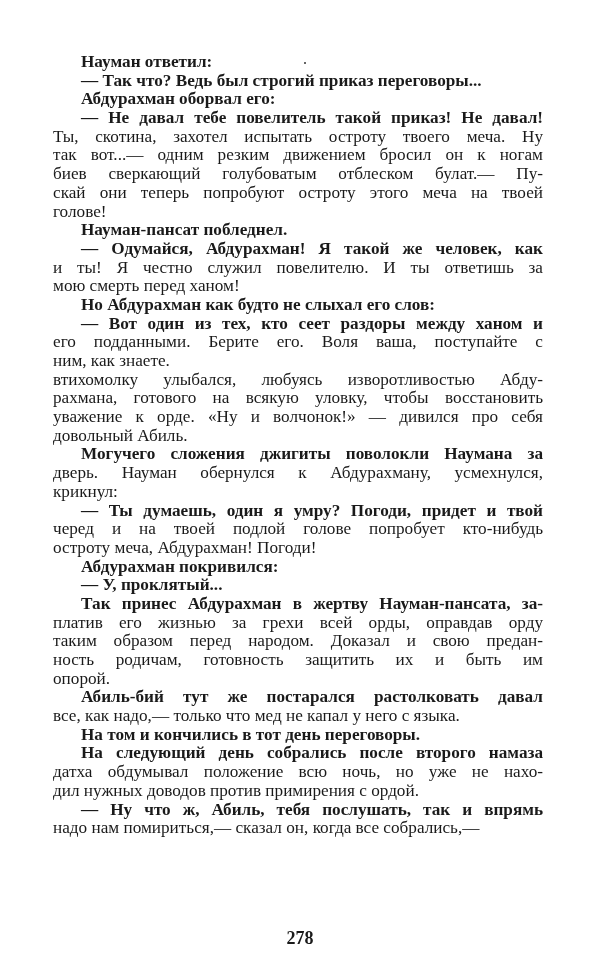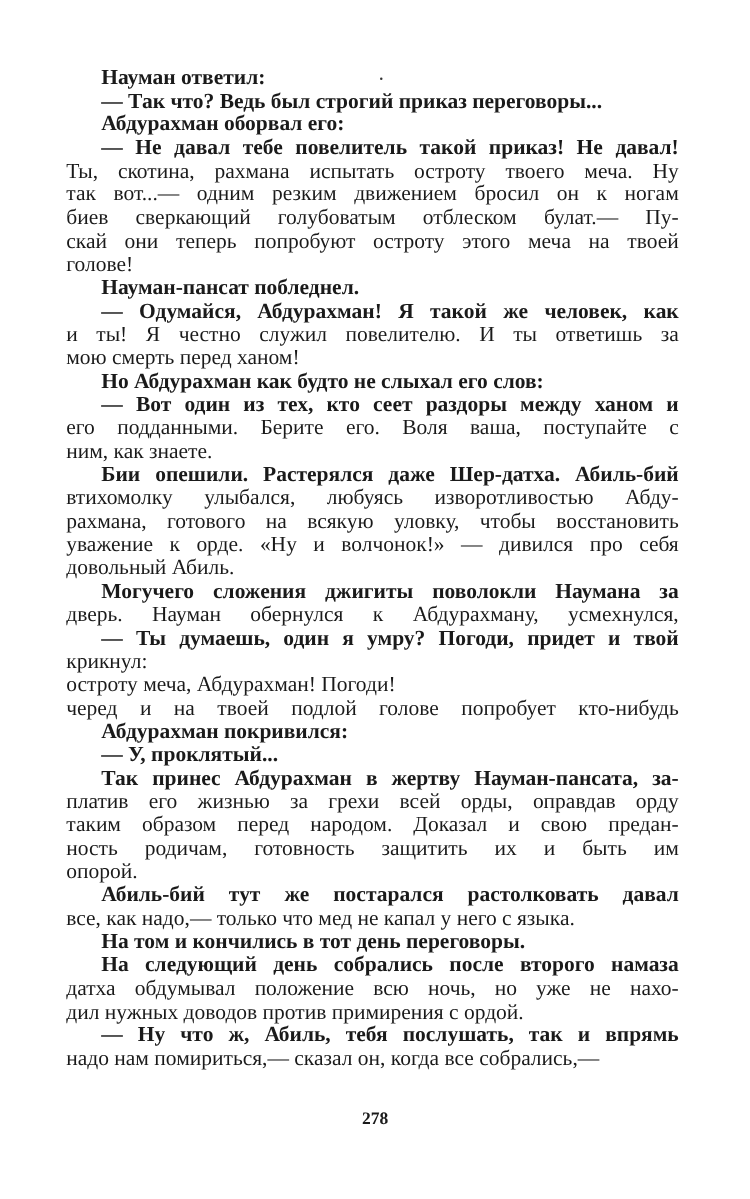--- a/index.html
+++ b/index.html
@@ -32,25 +32,25 @@
   }
   .line.last {
     text-align-last: left;
   }
   .line.indent {
     padding-left: 28px;
     font-weight: bold;
   }
   .page-number {
     position: absolute;
-    top: 888px;
+    top: 928px;
     left: 0;
     width: 600px;
     text-align: center;
-    font-size: 14px;
+    font-size: 18px;
     font-weight: bold;
     font-family: "Liberation Serif", "DejaVu Serif", serif;
     color: #1a1a1a;
   }
   .speck {
     position: absolute;
     left: 304px;
     top: 62px;
     width: 2px;
     height: 2px;
@@ -61,44 +61,43 @@
 </head>
 <body>
 
 <div class="speck"></div>
 
 <div class="page" id="page-body">
     <div class="line indent last">Науман ответил:</div>
     <div class="line indent last">— Так что? Ведь был строгий приказ переговоры...</div>
     <div class="line indent last">Абдурахман оборвал его:</div>
     <div class="line indent">— Не давал тебе повелитель такой приказ! Не давал!</div>
-    <div class="line">Ты, скотина, рахмана испытать остроту твоего меча. Ну</div>
+    <div class="line">Ты, скотина, захотел испытать остроту твоего меча. Ну</div>
     <div class="line">так вот...— одним резким движением бросил он к ногам</div>
     <div class="line">биев сверкающий голубоватым отблеском булат.— Пу-</div>
     <div class="line">скай они теперь попробуют остроту этого меча на твоей</div>
     <div class="line last">голове!</div>
     <div class="line indent last">Науман-пансат побледнел.</div>
     <div class="line indent">— Одумайся, Абдурахман! Я такой же человек, как</div>
     <div class="line">и ты! Я честно служил повелителю. И ты ответишь за</div>
     <div class="line last">мою смерть перед ханом!</div>
     <div class="line indent last">Но Абдурахман как будто не слыхал его слов:</div>
     <div class="line indent">— Вот один из тех, кто сеет раздоры между ханом и</div>
     <div class="line">его подданными. Берите его. Воля ваша, поступайте с</div>
     <div class="line last">ним, как знаете.</div>
-    <div class="line indent">Бии опешили. Растерялся даже Шер-датха. Абиль-бий</div>
     <div class="line">втихомолку улыбался, любуясь изворотливостью Абду-</div>
     <div class="line">рахмана, готового на всякую уловку, чтобы восстановить</div>
     <div class="line">уважение к орде. «Ну и волчонок!» — дивился про себя</div>
     <div class="line last">довольный Абиль.</div>
     <div class="line indent">Могучего сложения джигиты поволокли Наумана за</div>
     <div class="line">дверь. Науман обернулся к Абдурахману, усмехнулся,</div>
+    <div class="line last">крикнул:</div>
     <div class="line indent">— Ты думаешь, один я умру? Погоди, придет и твой</div>
-    <div class="line last">крикнул:</div>
+    <div class="line">черед и на твоей подлой голове попробует кто-нибудь</div>
     <div class="line last">остроту меча, Абдурахман! Погоди!</div>
-    <div class="line">черед и на твоей подлой голове попробует кто-нибудь</div>
     <div class="line indent last">Абдурахман покривился:</div>
     <div class="line indent last">— У, проклятый...</div>
     <div class="line indent">Так принес Абдурахман в жертву Науман-пансата, за-</div>
     <div class="line">платив его жизнью за грехи всей орды, оправдав орду</div>
     <div class="line">таким образом перед народом. Доказал и свою предан-</div>
     <div class="line">ность родичам, готовность защитить их и быть им</div>
     <div class="line last">опорой.</div>
     <div class="line indent">Абиль-бий тут же постарался растолковать давал</div>
     <div class="line last">все, как надо,— только что мед не капал у него с языка.</div>
     <div class="line indent last">На том и кончились в тот день переговоры.</div>

